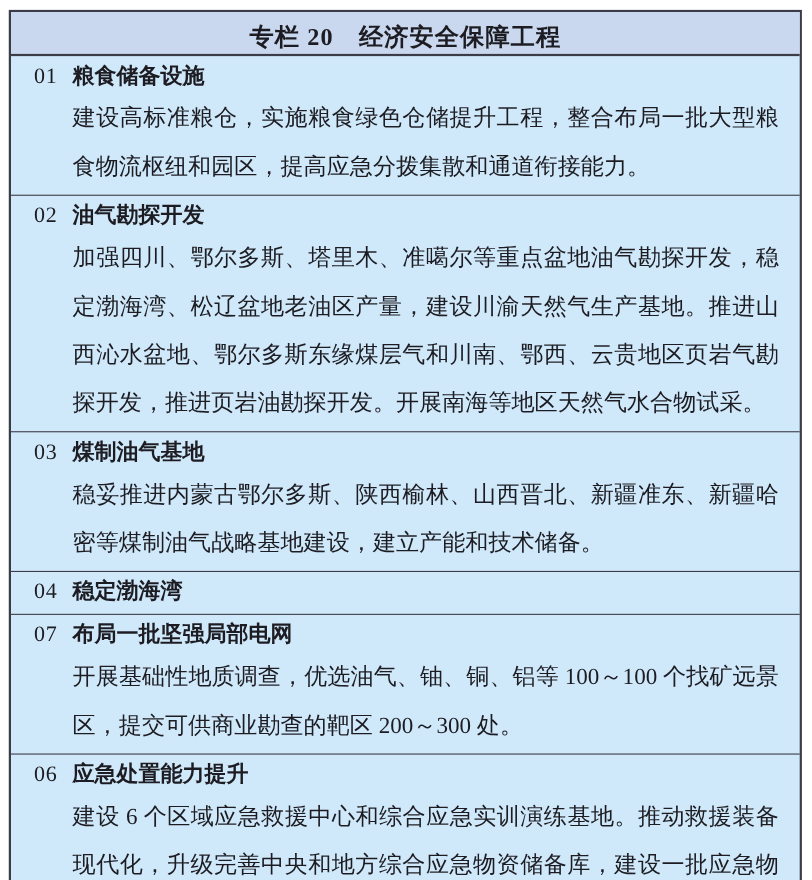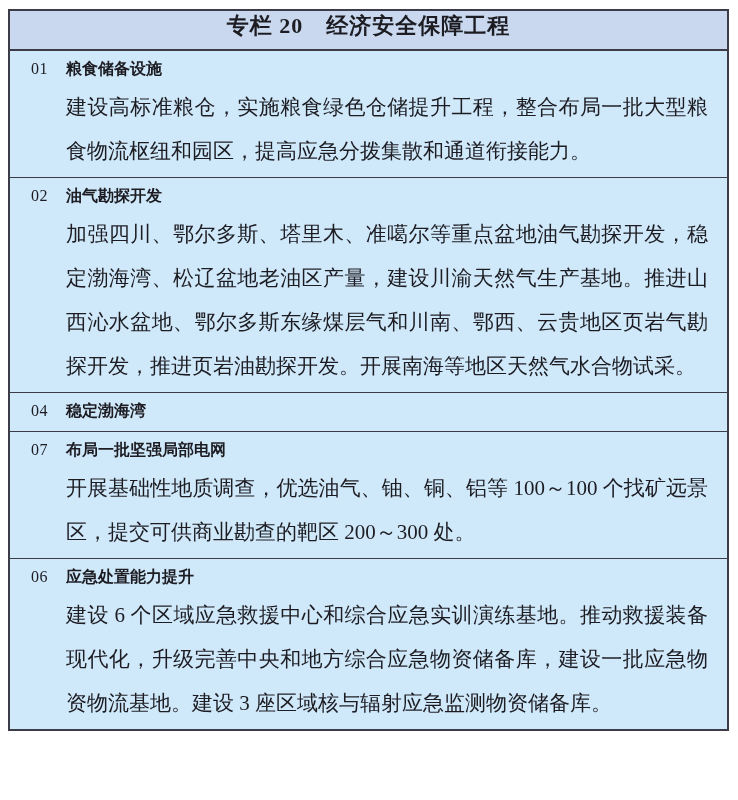--- a/index.html
+++ b/index.html
@@ -15,36 +15,36 @@
   .panel {
     margin: 9px 9px 0 8px;
     border: 2px solid #3c3c48;
     background: #d0e9fa;
   }
   .panel-header {
     height: 38px;
     background: #c9d8ee;
     border-bottom: 2px solid #3c3c48;
     display: flex;
-    align-items: flex-start;
+    align-items: flex-end;
     justify-content: center;
     font-size: 22px;
     font-weight: bold;
     letter-spacing: 1px;
   }
   .sec {
     border-bottom: 1.5px solid #3c3c48;
     padding: 2px 19px 4px 0;
   }
   .sec:last-child {
     border-bottom: none;
     font-family: Liberation Serif, serif;
   }
   .sec-head {
-    font-size: 16px;
+    font-size: 20px;
     line-height: 32px;
     padding-left: 21px;
     white-space: nowrap;
   }
   .num {
     display: inline-block;
     width: 35px;
     letter-spacing: 0.5px;
   }
   .sec-title {
@@ -73,20 +73,26 @@
     <p class="sec-body">建设高标准粮仓，实施粮食绿色仓储提升工程，整合布局一批大型粮食物流枢纽和园区，提高应急分拨集散和通道衔接能力。</p>
   </section>
 
   <section class="sec">
     <div class="sec-head">
       <span class="num">02</span><span class="sec-title">油气勘探开发</span>
     </div>
     <p class="sec-body">加强四川、鄂尔多斯、塔里木、准噶尔等重点盆地油气勘探开发，稳定渤海湾、松辽盆地老油区产量，建设川渝天然气生产基地。推进山西沁水盆地、鄂尔多斯东缘煤层气和川南、鄂西、云贵地区页岩气勘探开发，推进页岩油勘探开发。开展南海等地区天然气水合物试采。</p>
   </section>
 
+  <section class="sec">
+    <div class="sec-head">
+      <span class="num">03</span><span class="sec-title">煤制油气基地</span>
+    </div>
+    <p class="sec-body">稳妥推进内蒙古鄂尔多斯、陕西榆林、山西晋北、新疆准东、新疆哈密等煤制油气战略基地建设，建立产能和技术储备。</p>
+  </section>
 
   <section class="sec">
     <div class="sec-head">
       <span class="num">04</span><span class="sec-title">稳定渤海湾</span>
     </div>
   </section>
 
   <section class="sec">
     <div class="sec-head">
       <span class="num">07</span><span class="sec-title">布局一批坚强局部电网</span>

